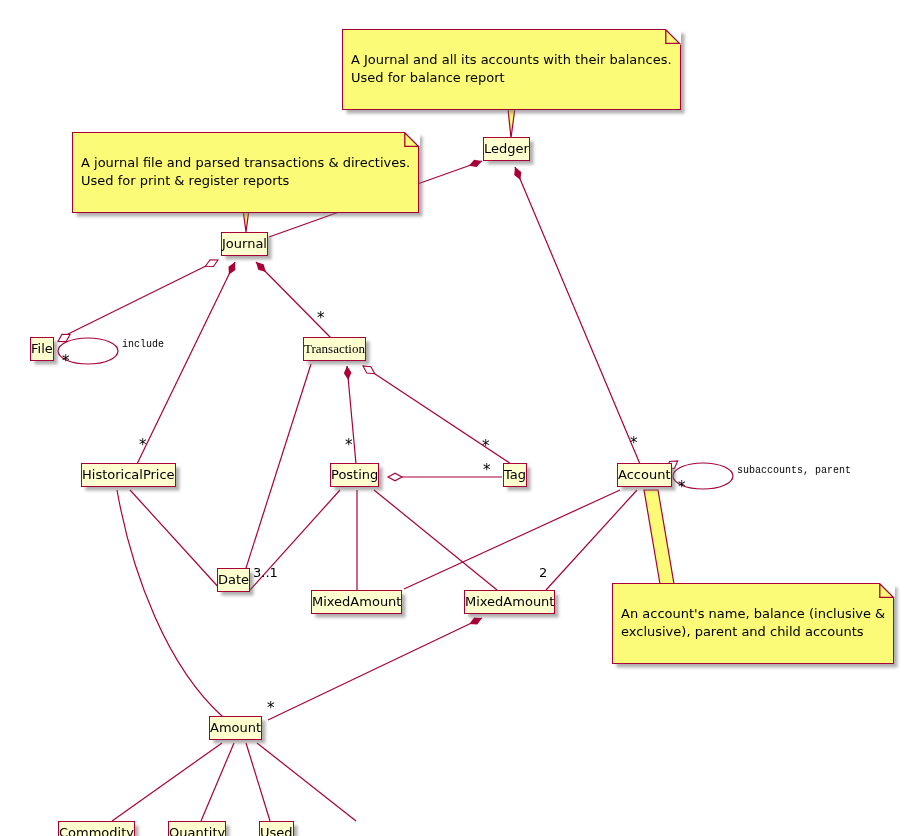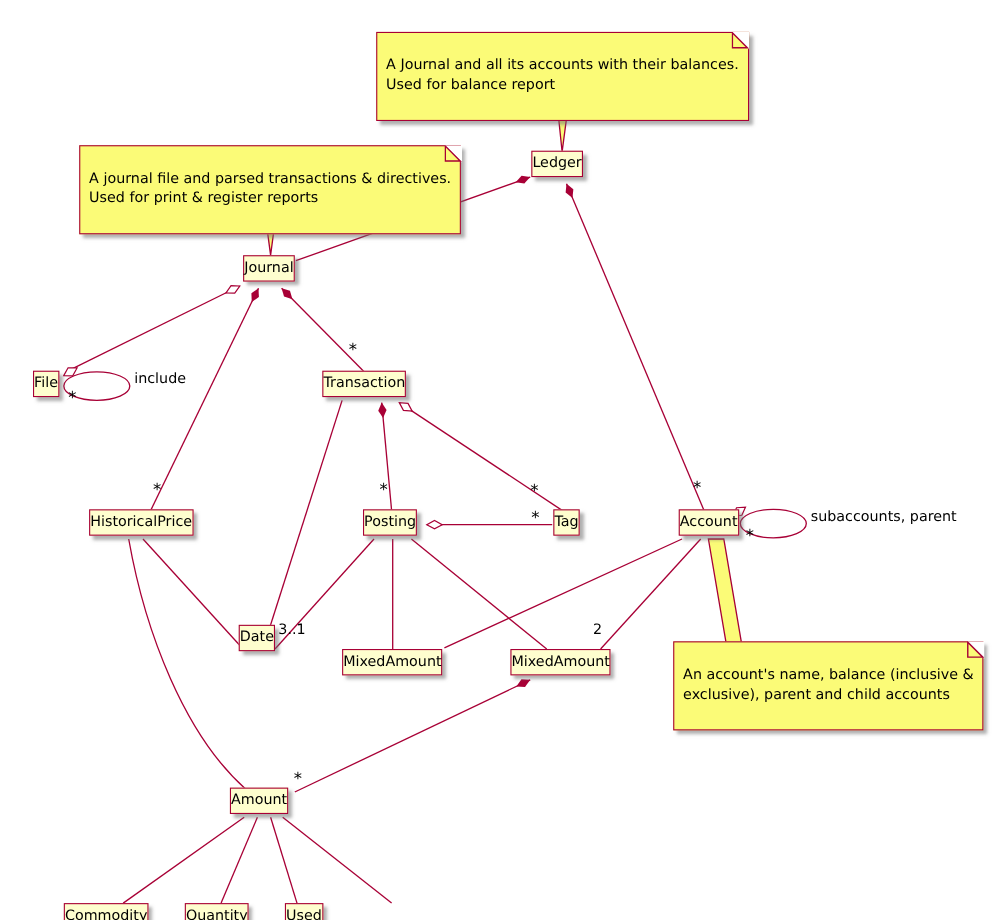--- a/index.html
+++ b/index.html
@@ -22,21 +22,21 @@
     box-shadow:3.5px 3.5px 3px rgba(110,110,110,.55);
   }
   .note{
     position:absolute;z-index:2;background:var(--note-fill,#FBFB77);
     border:1.5px solid var(--line,#A80036);padding:3px 8px 4px 8px;font-size:13px;
     line-height:18px;white-space:pre-line;
     box-shadow:3.5px 3.5px 3px rgba(110,110,110,.55);
   }
   .fold{position:absolute;top:-1.5px;right:-1.5px;}
   .mult{position:absolute;z-index:4;font-size:15px;line-height:14px;}
-  .edge-word{position:absolute;z-index:4;font-size:13px;line-height:14px;white-space:nowrap;}
+  .edge-word{position:absolute;z-index:4;font-size:10px;line-height:14px;white-space:nowrap;font-family:Liberation Mono, monospace;}
 </style>
 </head>
 <body>
 
 <div class="canvas">
 
   <svg class="edges" width="909" height="836" viewBox="0 0 909 836">
     <defs>
       <marker id="dia-filled" markerUnits="userSpaceOnUse" markerWidth="18" markerHeight="12" refX="15" refY="5" orient="auto" overflow="visible">
         <path class="mf" d="M15,5 L8,1.2 L1,5 L8,8.8 Z"></path>
@@ -103,21 +103,21 @@
 Used for print &amp; register reports</span>
     <svg class="fold" width="16" height="16">
       <path d="M0,0 L16,0 L16,16 Z" fill="#ffffff"></path>
       <path d="M0.8,0.8 L0.8,14.4 L14.4,14.4 Z" fill="var(--note-fill,#FBFB77)" stroke="var(--line,#A80036)" stroke-width="1.3"></path>
     </svg>
   </div>
 
   <div class="node" style="left:483px;top:117px;">Ledger</div>
   <div class="node" style="left:221px;top:212px;">Journal</div>
   <div class="node" style="left:30px;top:317px;">File</div>
-  <div class="node" style="left:293px;top:317px;">Transaction</div>
+  <div class="node" style="left:303px;top:317px;font-family:Liberation Serif, serif;">Transaction</div>
   <div class="node" style="left:81px;top:443px;">HistoricalPrice</div>
   <div class="node" style="left:330px;top:443px;">Posting</div>
   <div class="node" style="left:503px;top:443px;">Tag</div>
   <div class="node" style="left:617px;top:443px;">Account</div>
   <div class="node" style="left:217px;top:548px;">Date</div>
   <div class="node" style="left:311px;top:570px;">MixedAmount</div>
   <div class="node" style="left:464px;top:570px;">MixedAmount</div>
   <div class="node" style="left:209px;top:696px;">Amount</div>
   <div class="node" style="left:58px;top:801px;">Commodity</div>
   <div class="node" style="left:168px;top:801px;">Quantity</div>

